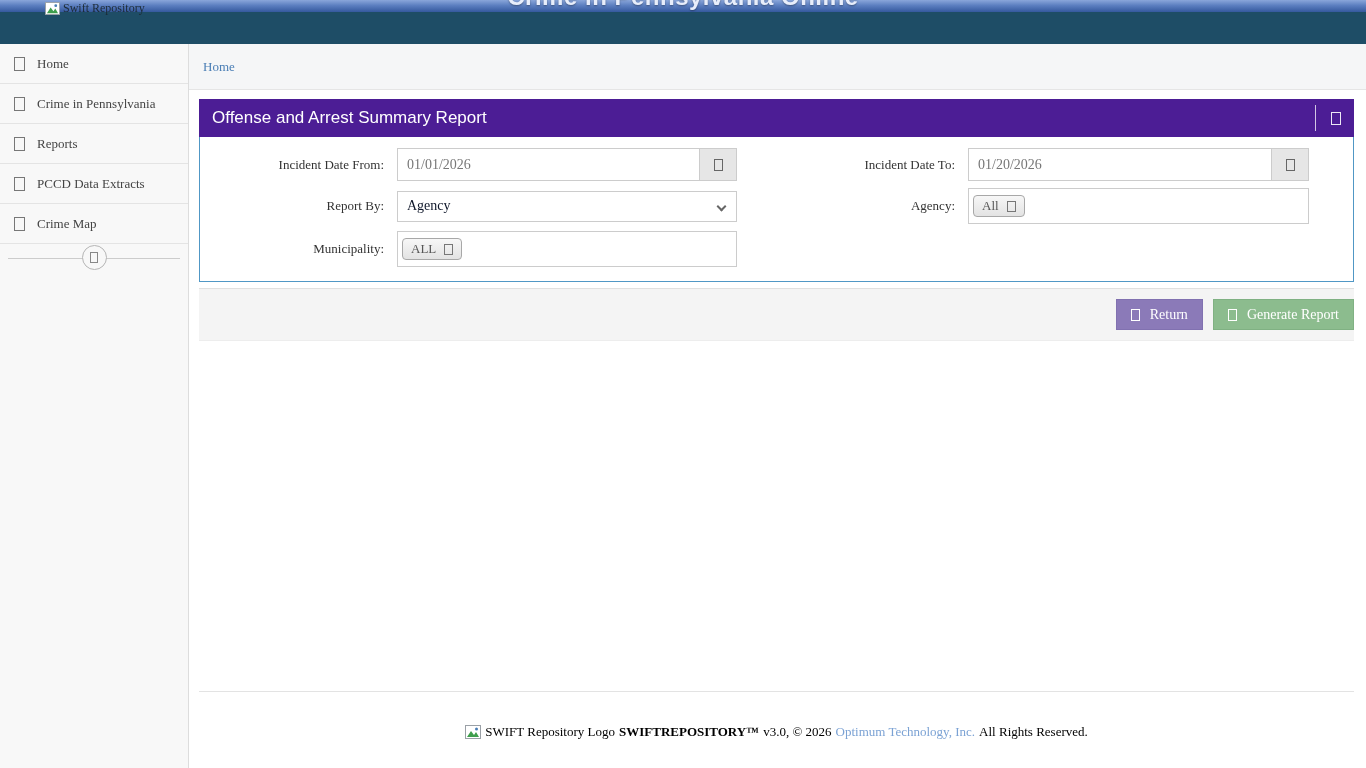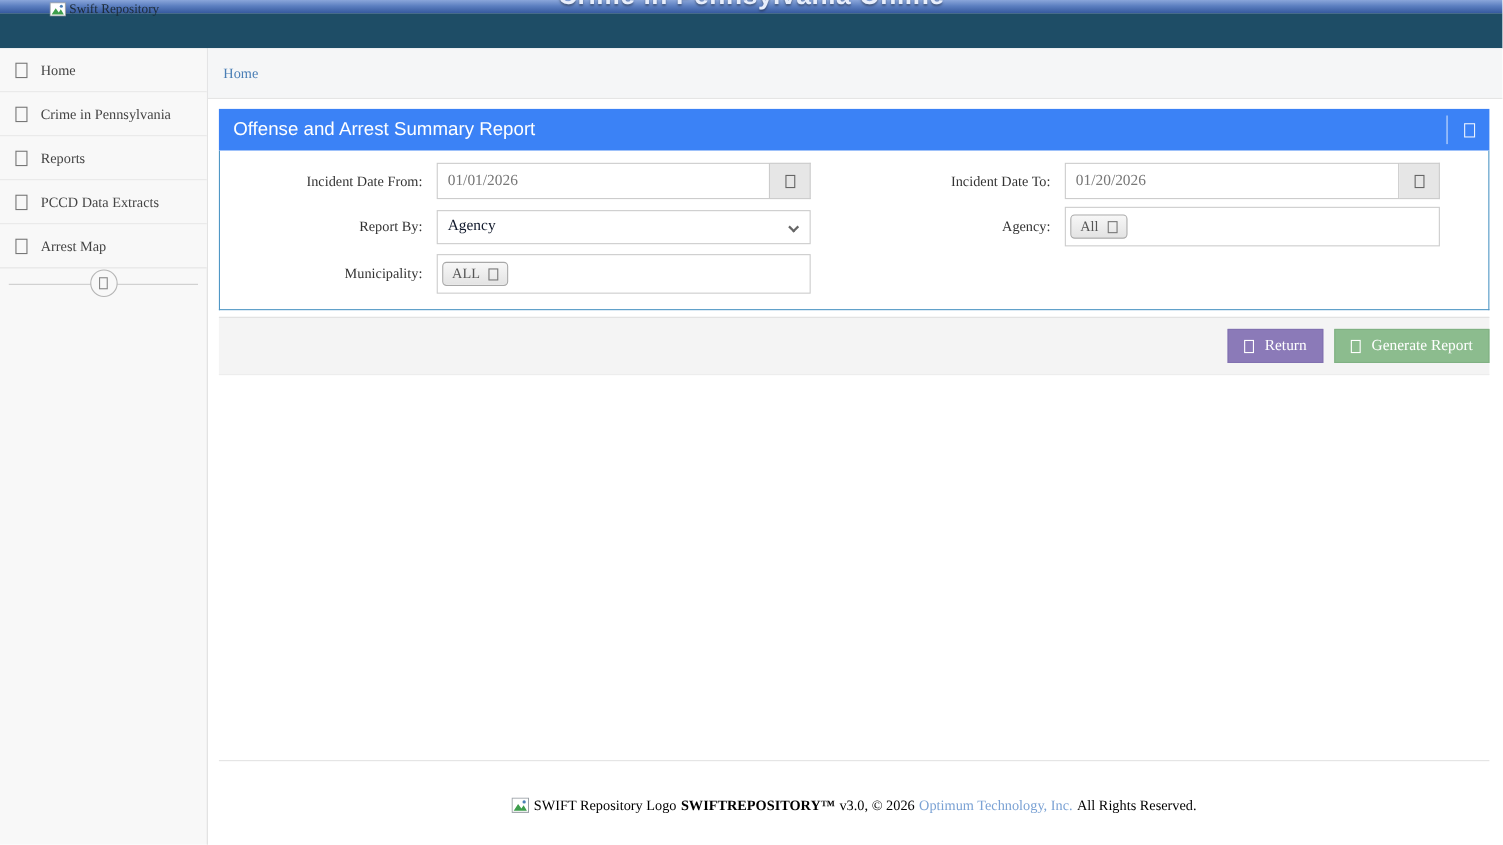--- a/index.html
+++ b/index.html
@@ -55,21 +55,21 @@
   .breadcrumb-bar {
     height:46px; background:#f5f6f7; border-bottom:1px solid #e5e5e5;
     display:flex; align-items:center; padding-left:14px; flex:none;
   }
   .breadcrumb-bar a { color:#4a7eb5; text-decoration:none; cursor:pointer; }
 
   .content { padding:9px 12px 0 10px; }
 
   
   .panel-header {
-    background:#3b82f6; height:38px; display:flex; align-items:center;
+    background:#4c1d95; height:38px; display:flex; align-items:center;
     color:#fff; font-family:"Liberation Sans", sans-serif; font-size:17px;
     padding:0 13px;
   }
   .ph-spacer { flex:1; }
   .ph-divider { width:1px; height:26px; background:rgba(255,255,255,.75); margin-right:15px; }
   .help-tofu { width:10px; height:13px; border:1px solid rgba(255,255,255,.9); cursor:pointer; }
   .panel-body {
     border:1px solid #5097c5; border-top:none; background:#fff;
     padding:11px 12px 14px 8px;
   }
@@ -167,21 +167,21 @@
     <div class="side-item">
       <span class="tofu"></span>
       <span>Reports</span>
     </div>
     <div class="side-item">
       <span class="tofu"></span>
       <span>PCCD Data Extracts</span>
     </div>
     <div class="side-item">
       <span class="tofu"></span>
-      <span>Arrest Map</span>
+      <span>Crime Map</span>
     </div>
     <div class="side-toggle">
       <div class="toggle-circle">
         <span class="tofu"></span>
       </div>
     </div>
   </div>
 
   <div class="main">
     <div class="breadcrumb-bar">

